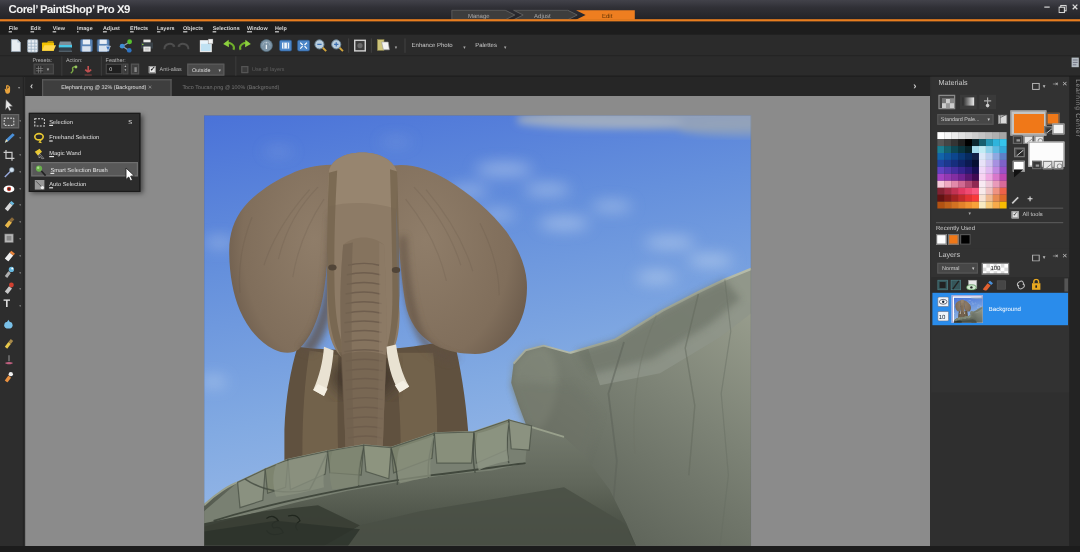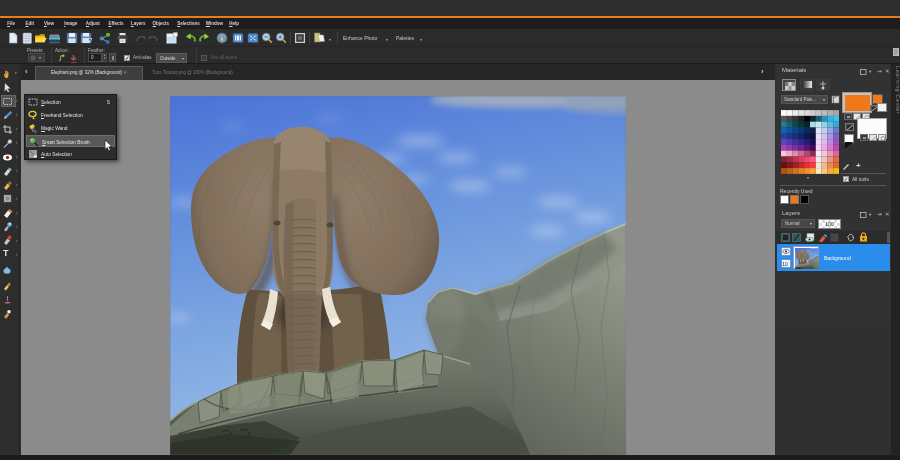--- a/index.html
+++ b/index.html
@@ -38,20 +38,37 @@
 .ptitle{position:absolute;left:6px;top:3px;font-size:6px;color:#c8c8c8}
 .pctrl{position:absolute;top:4px;color:#bbb;font-size:6px;line-height:6px}
 
 #flyout{position:absolute;left:24px;top:94px;width:93px;height:66px;background:#2c2c2c;border:1px solid #1a1a1a;box-shadow:2px 2px 4px rgba(0,0,0,0.5);z-index:50}
 .frow{position:absolute;left:1px;width:89px;height:12px;font-size:4.8px;color:#e2e2e2}
 .frow .ftxt{position:absolute;left:15px;top:3.5px}
 .ficon{position:absolute;left:2px;top:1px;width:10px;height:10px}
 #cursor{position:absolute;left:104px;top:139px;z-index:60}
 </style></head><body>
 <div id="app">
+  <div id="titlebar">
+    <div id="title">Corel’ PaintShop’ Pro X9</div>
+    <svg style="position:absolute;left:376px;top:7.5px" width="155" height="9">
+      <polygon points="0.5,0.5 45,0.5 53,4.5 45,8.5 0.5,8.5" fill="#3d3d3d" stroke="#5f5f5f" stroke-width="0.8"></polygon>
+      <polygon points="52,0.5 97,0.5 105,4.5 97,8.5 52,8.5 60,4.5" fill="#3d3d3d" stroke="#5f5f5f" stroke-width="0.8"></polygon>
+      <polygon points="104,0.5 153,0.5 153,8.5 104,8.5 112,4.5" fill="#ee7e20"></polygon>
+      <text x="23" y="6.7" font-size="5" fill="#a8a8a8" text-anchor="middle" font-family="Liberation Sans">Manage</text>
+      <text x="76" y="6.7" font-size="5" fill="#a8a8a8" text-anchor="middle" font-family="Liberation Sans">Adjust</text>
+      <text x="130" y="6.7" font-size="5" fill="#5f3305" text-anchor="middle" font-family="Liberation Sans">Edit</text>
+    </svg>
+    <div class="wbtn" style="left:870px;top:1px;font-weight:bold;font-size:9px">–</div>
+    <svg class="wbtn" style="left:882px;top:4px" width="7" height="7">
+        <rect x="2" y="0.5" width="4.5" height="4.5" fill="none" stroke="#ddd" stroke-width="0.9"></rect>
+        <rect x="0.5" y="2" width="4.5" height="4.5" fill="#2b2b2e" stroke="#ddd" stroke-width="0.9"></rect>
+      </svg>
+    <div class="wbtn" style="left:893px;top:3px;font-size:7px;font-weight:bold">✕</div>
+  </div>
   <div id="orangeline"></div>
   <div id="menubar">
     <span style="left:7.2px"><u>F</u>ile</span>
     <span style="left:25.4px"><u>E</u>dit</span>
     <span style="left:43.9px"><u>V</u>iew</span>
     <span style="left:64.2px"><u>I</u>mage</span>
     <span style="left:85.8px"><u>A</u>djust</span>
     <span style="left:108.4px"><u>E</u>ffects</span>
     <span style="left:130.9px"><u>L</u>ayers</span>
     <span style="left:152.6px"><u>O</u>bjects</span>

